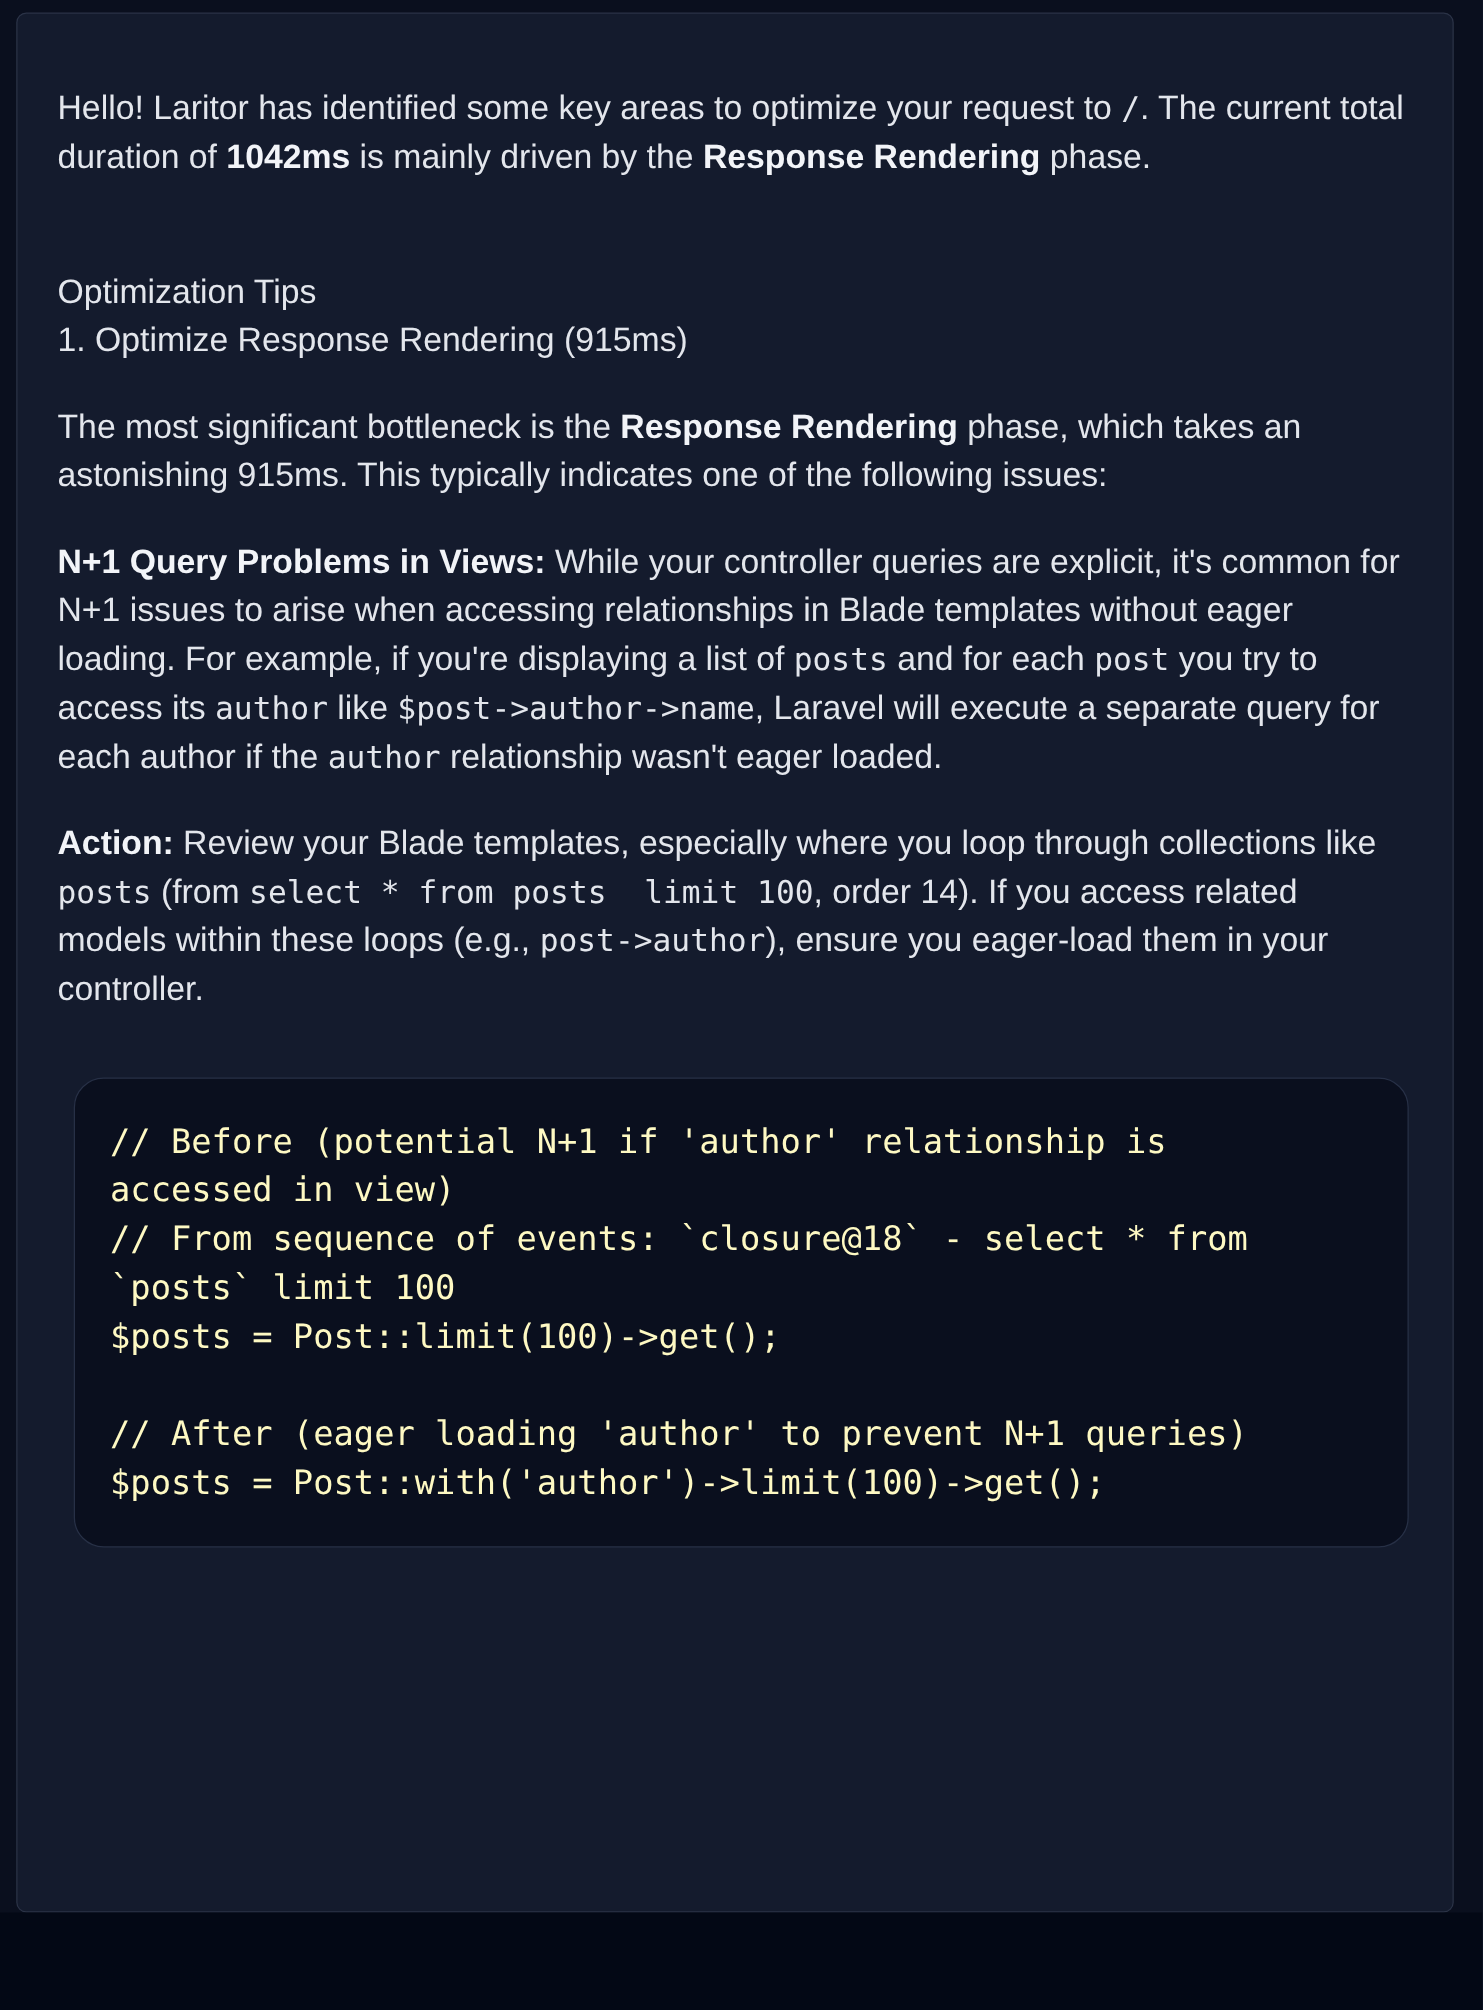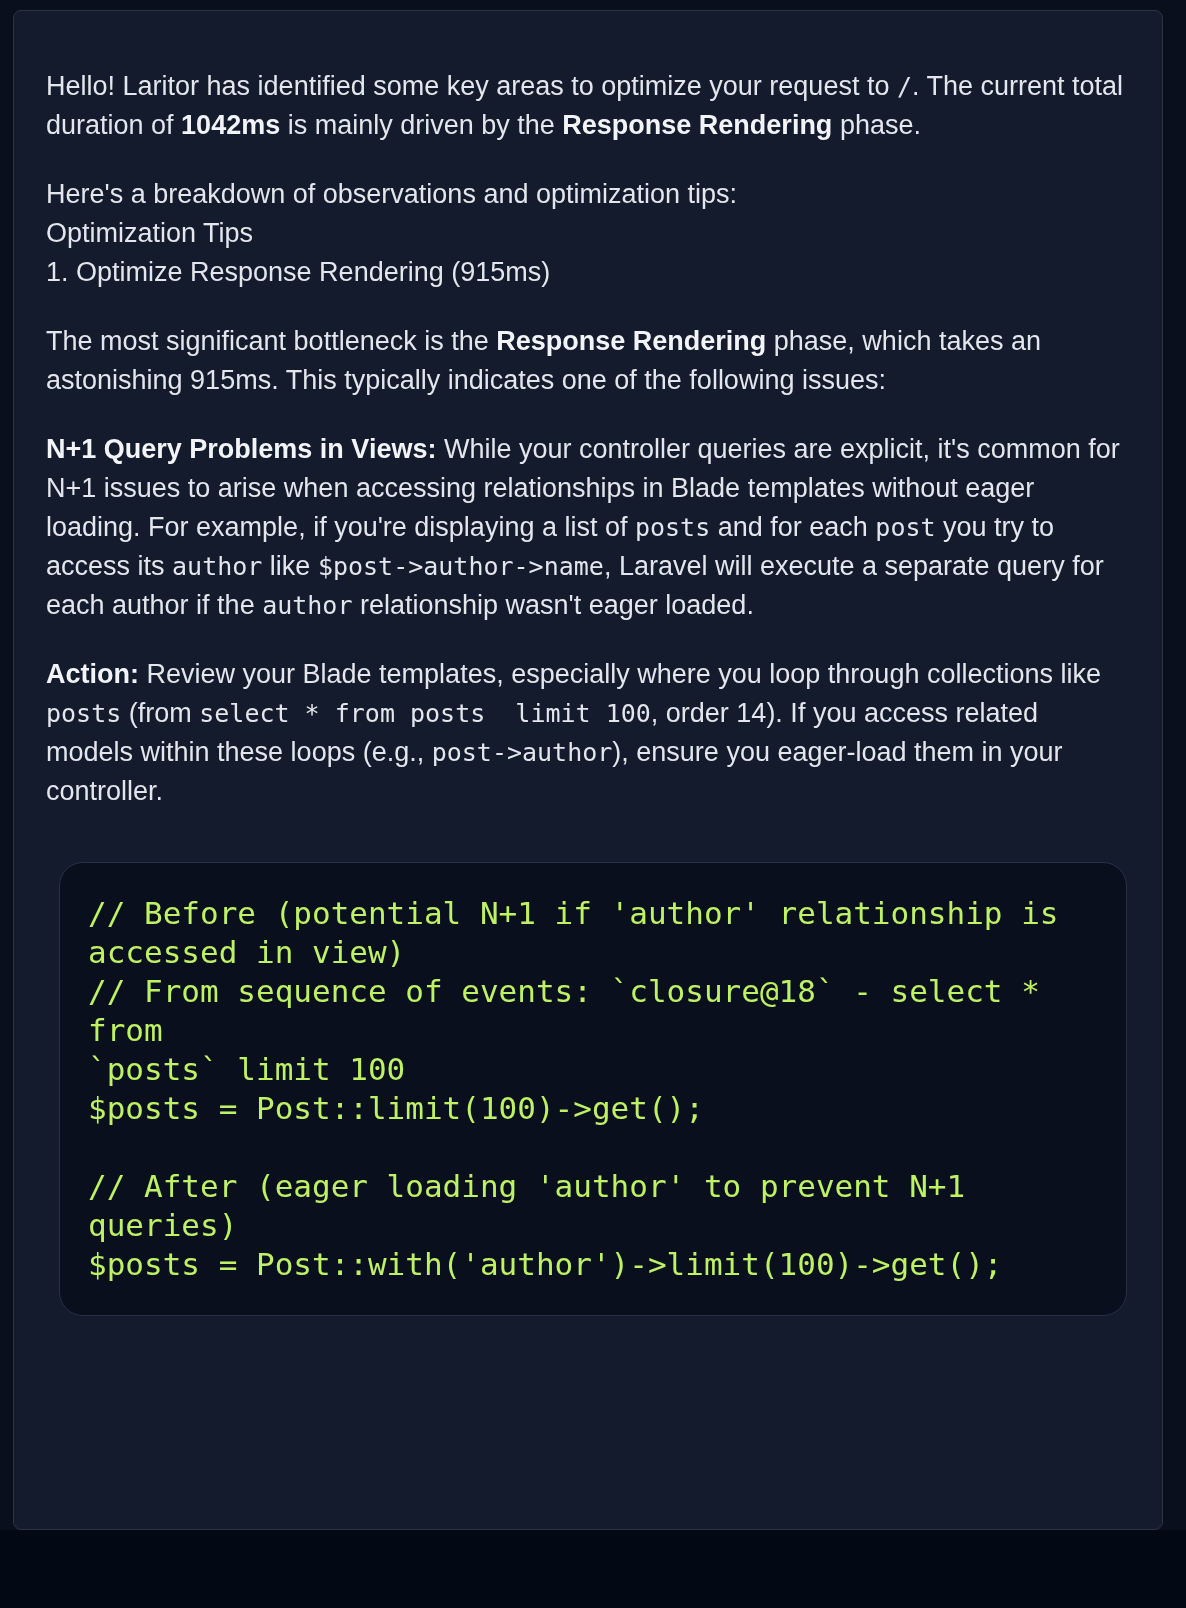--- a/index.html
+++ b/index.html
@@ -48,39 +48,39 @@
   .code-block {
     margin: 51px 0 28px 13px;
     background: #0a0f1e;
     border: 1px solid #273046;
     border-radius: 24px;
     padding: 31px 28px;
   }
   .code-block pre {
     margin: 0;
     font-family: "DejaVu Sans Mono", monospace;
-    font-size: 31px;
+    font-size: 27px;
     line-height: 39px;
-    color: #bef264;
+    color: #fef9c3;
     white-space: pre-wrap;
   }
   .bottom-band {
     flex: 1 1 auto;
     background: #030815;
   }
 </style>
 </head>
 <body>
 
 <div class="page">
   <div class="panel">
     <div class="message">
       <div id="before-code">
           <p><span>Hello! Laritor has identified some key areas to optimize your request to </span><code class="inline">/</code><span>. The current total duration of </span><strong>1042ms</strong><span> is mainly driven by the </span><strong>Response Rendering</strong><span> phase.</span></p>
-          <p><span>Here's a breakdown of observations and optimization tips:</span><br><span>Optimization Tips</span><br><span>1. Optimize Response Rendering (915ms)</span></p>
+          <p><br><span>Optimization Tips</span><br><span>1. Optimize Response Rendering (915ms)</span></p>
           <p><span>The most significant bottleneck is the </span><strong>Response Rendering</strong><span> phase, which takes an astonishing 915ms. This typically indicates one of the following issues:</span></p>
           <p><strong>N+1 Query Problems in Views:</strong><span> While your controller queries are explicit, it's common for N+1 issues to arise when accessing relationships in Blade templates without eager loading. For example, if you're displaying a list of </span><code class="inline">posts</code><span> and for each </span><code class="inline">post</code><span> you try to access its </span><code class="inline">author</code><span> like </span><code class="inline">$post-&gt;author-&gt;name</code><span>, Laravel will execute a separate query for each author if the </span><code class="inline">author</code><span> relationship wasn't eager loaded.</span></p>
           <p><strong>Action:</strong><span> Review your Blade templates, especially where you loop through collections like </span><code class="inline">posts</code><span> (from </span><code class="inline">select * from posts  limit 100</code><span>, order 14). If you access related models within these loops (e.g., </span><code class="inline">post-&gt;author</code><span>), ensure you eager-load them in your controller.</span></p>
         </div>
       <div class="code-block">
         <pre>// Before (potential N+1 if 'author' relationship is
 accessed in view)
 // From sequence of events: `closure@18` - select * from
 `posts` limit 100
 $posts = Post::limit(100)-&gt;get();

